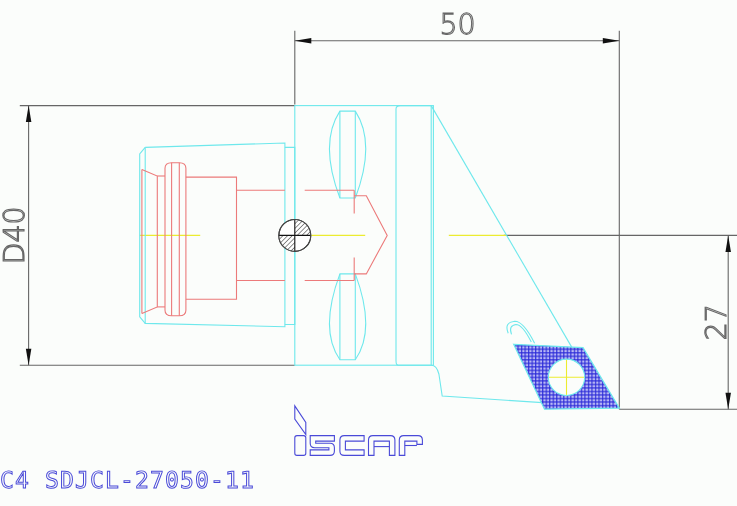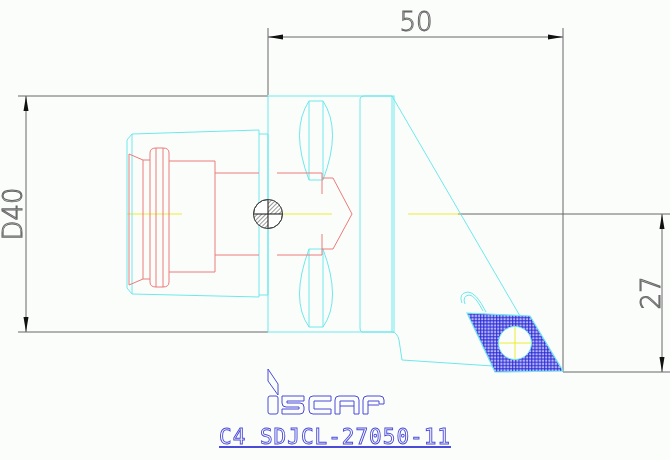--- a/index.html
+++ b/index.html
@@ -1,21 +1,21 @@
 <!DOCTYPE html>
 <html><head>
 <meta charset="utf-8">
 <style>
   html, body { margin:0; padding:0; background:#fbfdfb; }
   body { width:670px; height:460px; overflow:hidden; position:relative; font-family:"DejaVu Sans Mono", monospace; }
   #drawing { position:absolute; left:0; top:0; width:670px; height:460px; }
   .dimtext { font-family:"DejaVu Sans", sans-serif; font-weight:200; fill:none; stroke:#666; stroke-width:1; }
-  .cap { position:absolute; left:0; width:670px; text-align:center; top:425px; height:28px;
+  .cap { position:absolute; left:0; width:670px; top:425px; height:28px;
          font-family:"DejaVu Sans Mono", monospace; font-size:21px; letter-spacing:1px;
-         color:transparent;text-decoration:underline; -webkit-text-stroke:0.9px #4a4ad8; }
+         color:transparent; -webkit-text-stroke:0.9px #4a4ad8; }
 </style>
 </head>
 <body>
 
 <svg id="drawing" viewBox="0 0 670 460" xmlns="http://www.w3.org/2000/svg">
   <defs>
     <pattern id="grid" width="3.2" height="3.2" patternUnits="userSpaceOnUse">
       <rect width="3.2" height="3.2" fill="#b8b8f4"></rect>
       <path d="M0 0.6 H3.2 M0.6 0 V3.2" stroke="#2a2ad8" stroke-width="1"></path>
     </pattern>

